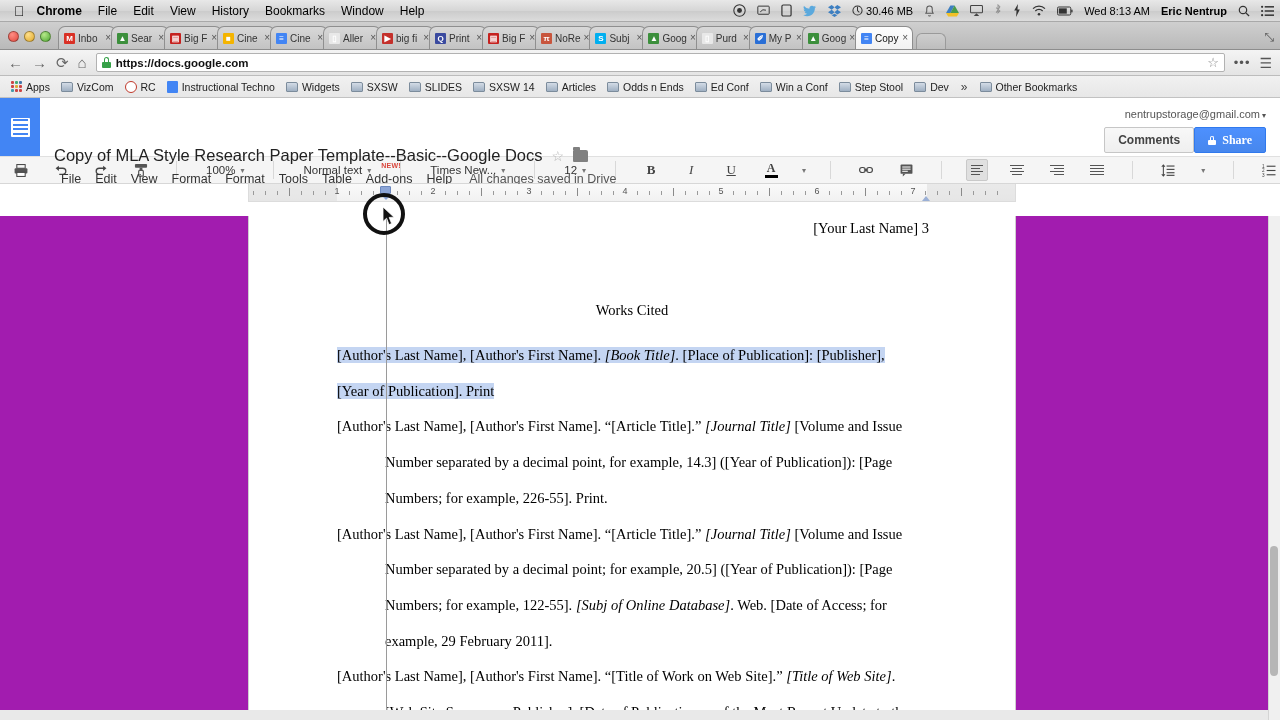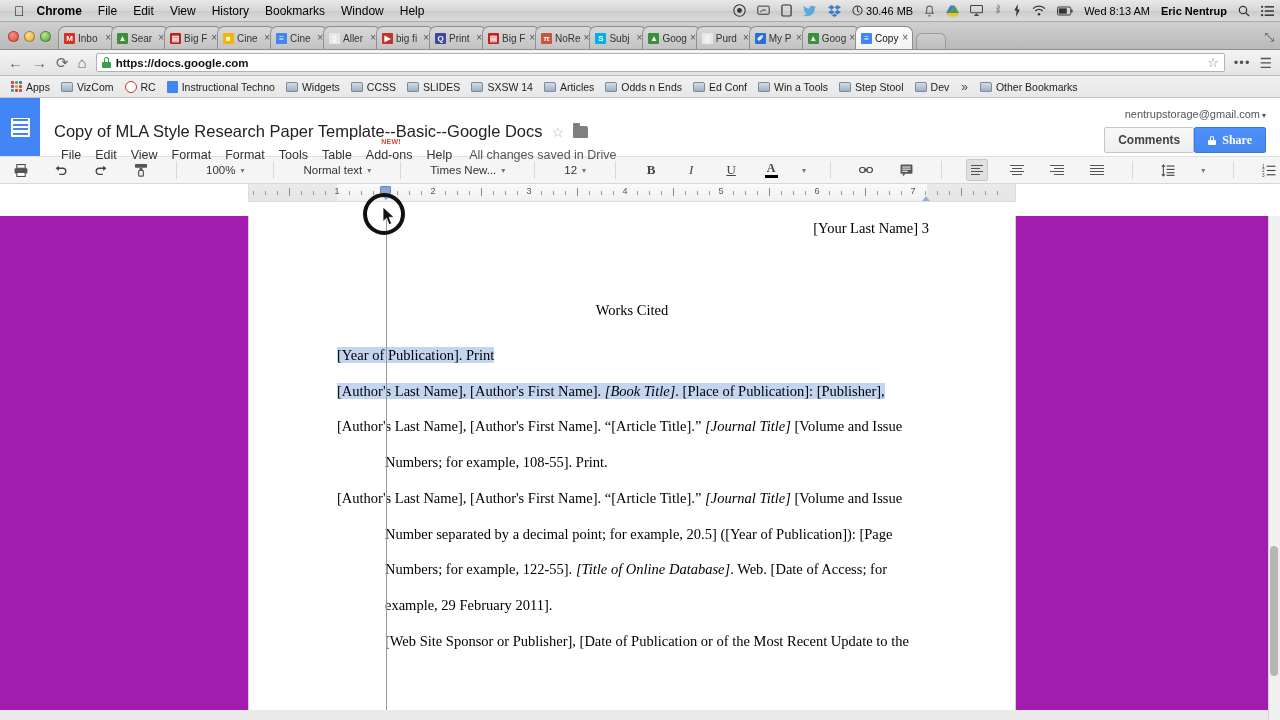--- a/index.html
+++ b/index.html
@@ -102,21 +102,21 @@
 
   
   .docs-head{ height:58px; display:flex; background:#fff; position:relative; }
   .docs-logo{
     width:40px; height:58px; background:#4285f4; display:flex; align-items:center;
     justify-content:center; flex:0 0 40px;
   }
   .logo-lines{ width:19px; height:19px; background:#fff; border-radius:1px; position:relative;
                display:flex; flex-direction:column; justify-content:center; gap:2.5px; padding:0 2px; }
   .logo-lines i{ display:block; height:2px; background:#4285f4; }
-  .docs-titlewrap{ flex:1; padding:24px 0 0 14px; }
+  .docs-titlewrap{ flex:1; padding:24px 0 0 14px;margin-top:24px; }
   .doc-title-row{ display:flex; align-items:center; gap:9px; }
   .doc-title{ font-size:16.5px; color:#222; white-space:nowrap; }
   .ico-star{ font-size:14px; color:#b4b4b4; }
   .ico-folder{ width:15px; height:12px; background:#808080; border-radius:1px 2px 1px 1px; position:relative; }
   .ico-folder:before{ content:""; position:absolute; top:-3px; left:0; width:7px; height:3px;
                       background:#808080; border-radius:1px 1px 0 0; }
   .doc-menu{ display:flex; align-items:center; gap:0; margin-top:5px; font-size:12.5px; color:#333; }
   .doc-menu .mitem{ padding:2px 7px; position:relative; white-space:nowrap; }
   .badge-new{ position:absolute; top:-8px; left:50%; transform:translateX(-40%);
               font-size:7px; color:#d9453b; font-weight:bold; letter-spacing:.2px; }
@@ -471,21 +471,21 @@
         <div class="bm">
           <span style="width:11px;height:12px;flex:0 0 11px;background:#4285f4;border-radius:1px;"></span>
           <span>Instructional Techno</span>
         </div>
         <div class="bm">
           <span class="bmfolder"></span>
           <span>Widgets</span>
         </div>
         <div class="bm">
           <span class="bmfolder"></span>
-          <span>CCSS</span>
+          <span>SXSW</span>
         </div>
         <div class="bm">
           <span class="bmfolder"></span>
           <span>SLIDES</span>
         </div>
         <div class="bm">
           <span class="bmfolder"></span>
           <span>SXSW 14</span>
         </div>
         <div class="bm">
@@ -495,21 +495,21 @@
         <div class="bm">
           <span class="bmfolder"></span>
           <span>Odds n Ends</span>
         </div>
         <div class="bm">
           <span class="bmfolder"></span>
           <span>Ed Conf</span>
         </div>
         <div class="bm">
           <span class="bmfolder"></span>
-          <span>Win a Tools</span>
+          <span>Win a Conf</span>
         </div>
         <div class="bm">
           <span class="bmfolder"></span>
           <span>Step Stool</span>
         </div>
         <div class="bm">
           <span class="bmfolder"></span>
           <span>Dev</span>
         </div>
       </div>
@@ -857,34 +857,36 @@
     <div class="tab-stop" style="left:673px;"></div>
   </div>
 </div>
 
 <div class="canvas">
   <div class="page">
     <div class="hdr-right">[Your Last Name] 3</div>
     <div class="works-cited">Works Cited</div>
     <div class="entries" id="entries-host">
         <div class="entry">
+          <span class="ln"><span class="hl">[Author's Last Name], [Author's First Name]. </span><span class="it hl">[Book Title]</span><span class="hl">. [Place of Publication]: [Publisher],</span></span>
           <span class="ln"><span class="hl">[Year of Publication]. Print</span></span>
-          <span class="ln"><span class="hl">[Author's Last Name], [Author's First Name]. </span><span class="it hl">[Book Title]</span><span class="hl">. [Place of Publication]: [Publisher],</span></span>
         </div>
         <div class="entry">
           <span class="ln"><span class="">[Author's Last Name], [Author's First Name]. “[Article Title].” </span><span class="it ">[Journal Title]</span><span class=""> [Volume and Issue</span></span>
-          <span class="ln ind"><span class="">Numbers; for example, 108-55]. Print.</span></span>
+          <span class="ln ind"><span class="">Number separated by a decimal point, for example, 14.3] ([Year of Publication]): [Page</span></span>
+          <span class="ln ind"><span class="">Numbers; for example, 226-55]. Print.</span></span>
         </div>
         <div class="entry">
           <span class="ln"><span class="">[Author's Last Name], [Author's First Name]. “[Article Title].” </span><span class="it ">[Journal Title]</span><span class=""> [Volume and Issue</span></span>
           <span class="ln ind"><span class="">Number separated by a decimal point; for example, 20.5] ([Year of Publication]): [Page</span></span>
-          <span class="ln ind"><span class="">Numbers; for example, 122-55]. </span><span class="it ">[Title of Online Database]</span><span class="">. Web. [Date of Access; for</span></span>
+          <span class="ln ind"><span class="">Numbers; for example, 122-55]. </span><span class="it ">[Subj of Online Database]</span><span class="">. Web. [Date of Access; for</span></span>
           <span class="ln ind"><span class="">example, 29 February 2011].</span></span>
         </div>
         <div class="entry">
+          <span class="ln"><span class="">[Author's Last Name], [Author's First Name]. “[Title of Work on Web Site].” </span><span class="it ">[Title of Web Site]</span><span class="">.</span></span>
           <span class="ln ind"><span class="">[Web Site Sponsor or Publisher], [Date of Publication or of the Most Recent Update to the</span></span>
         </div>
       </div>
     <div class="vline"></div>
   </div>
   <div class="hscroll-bottom"></div>
 </div>
 
 <div class="vscroll">
   <div class="vthumb"></div>

